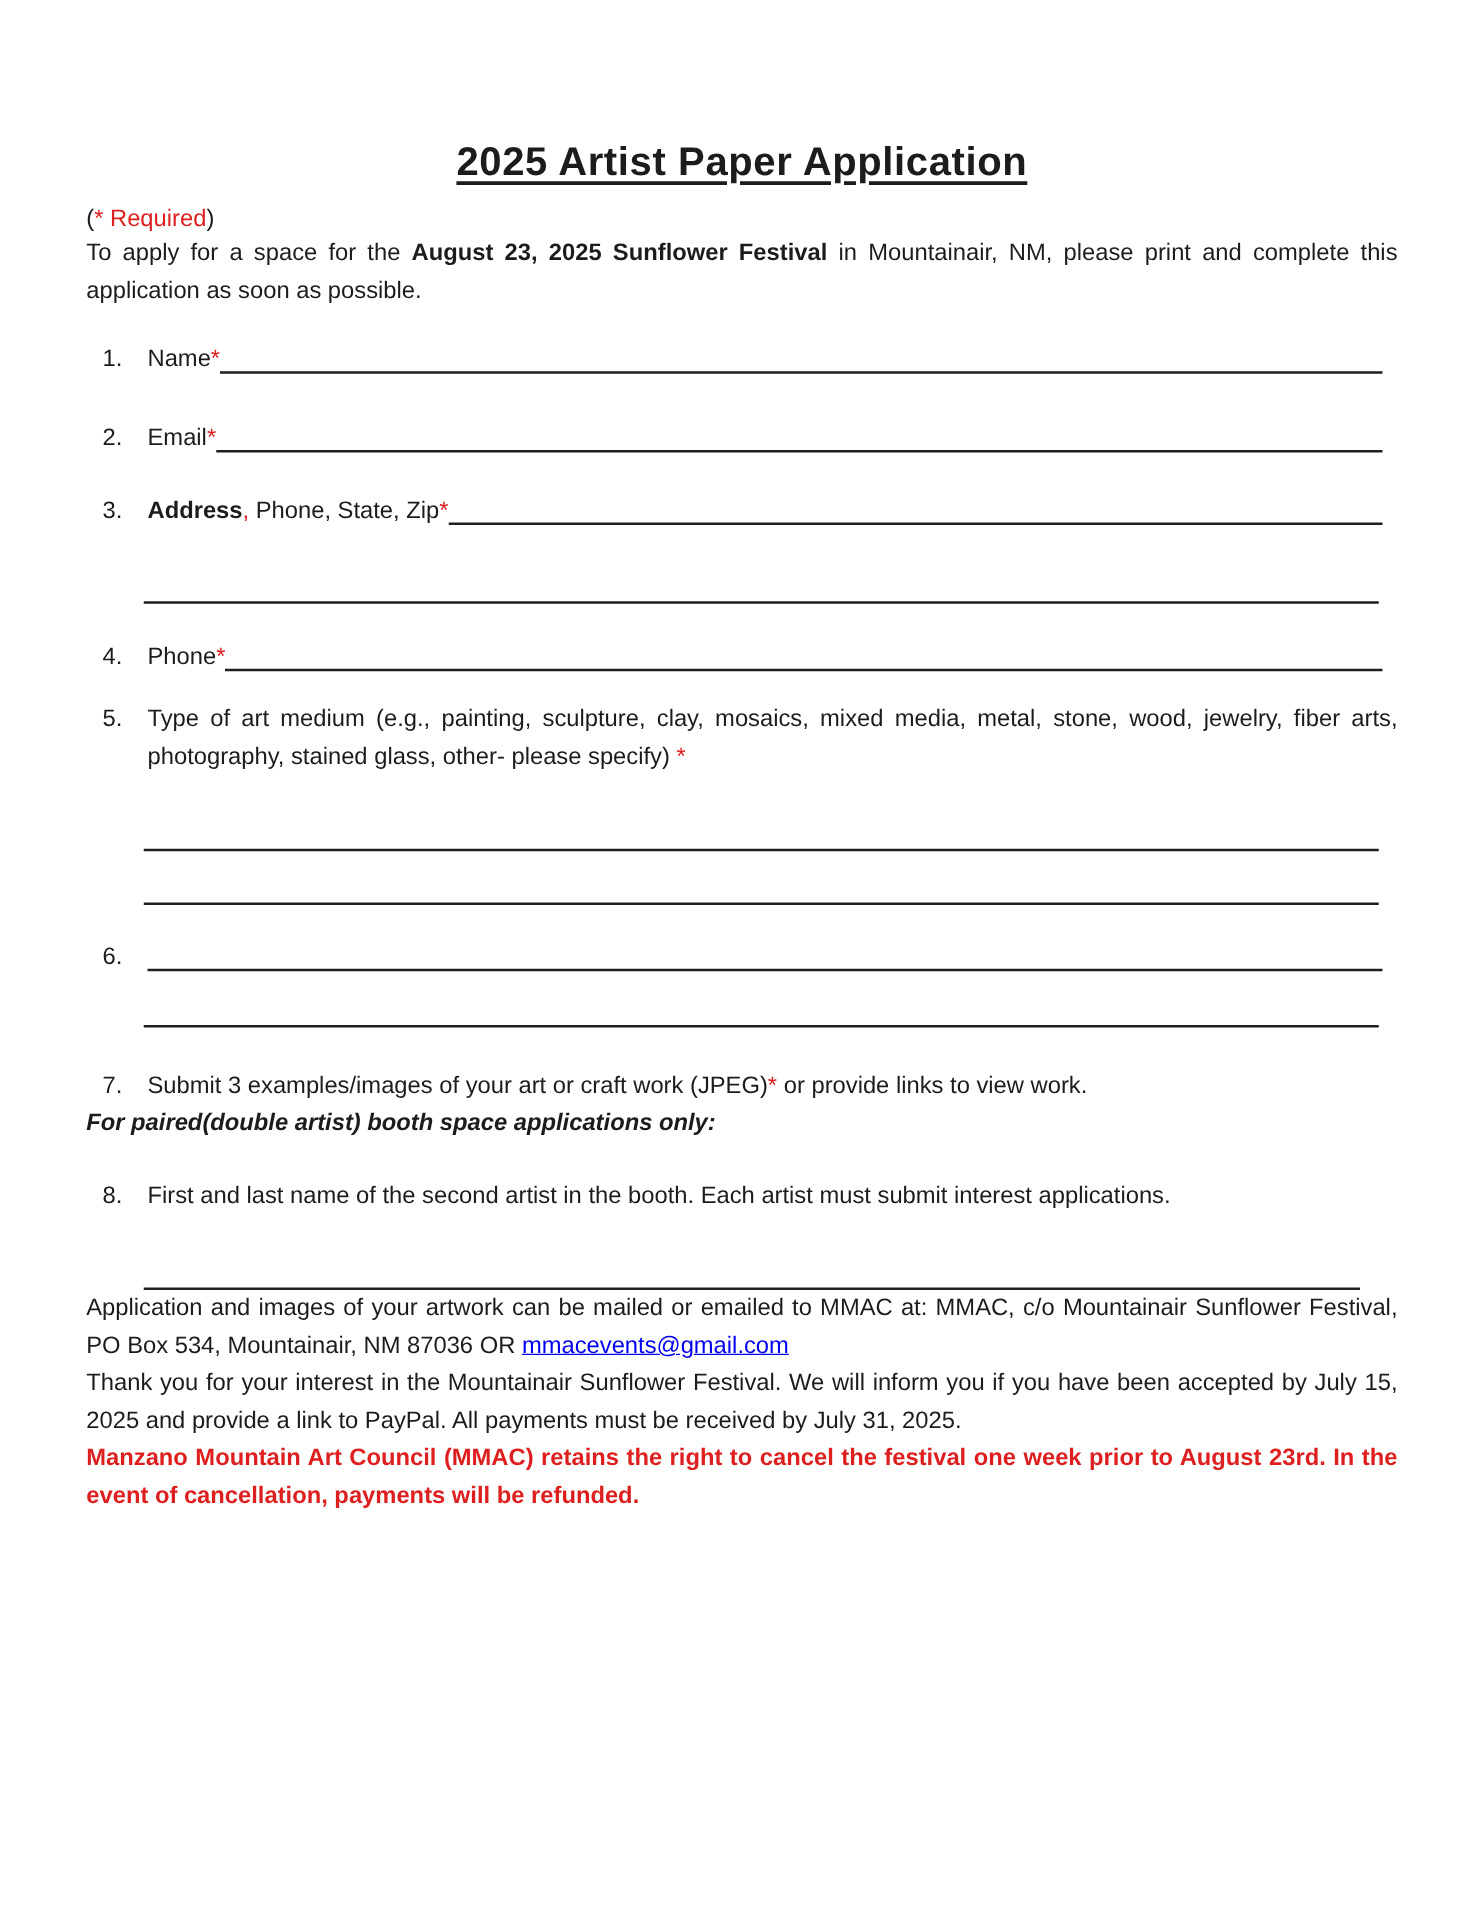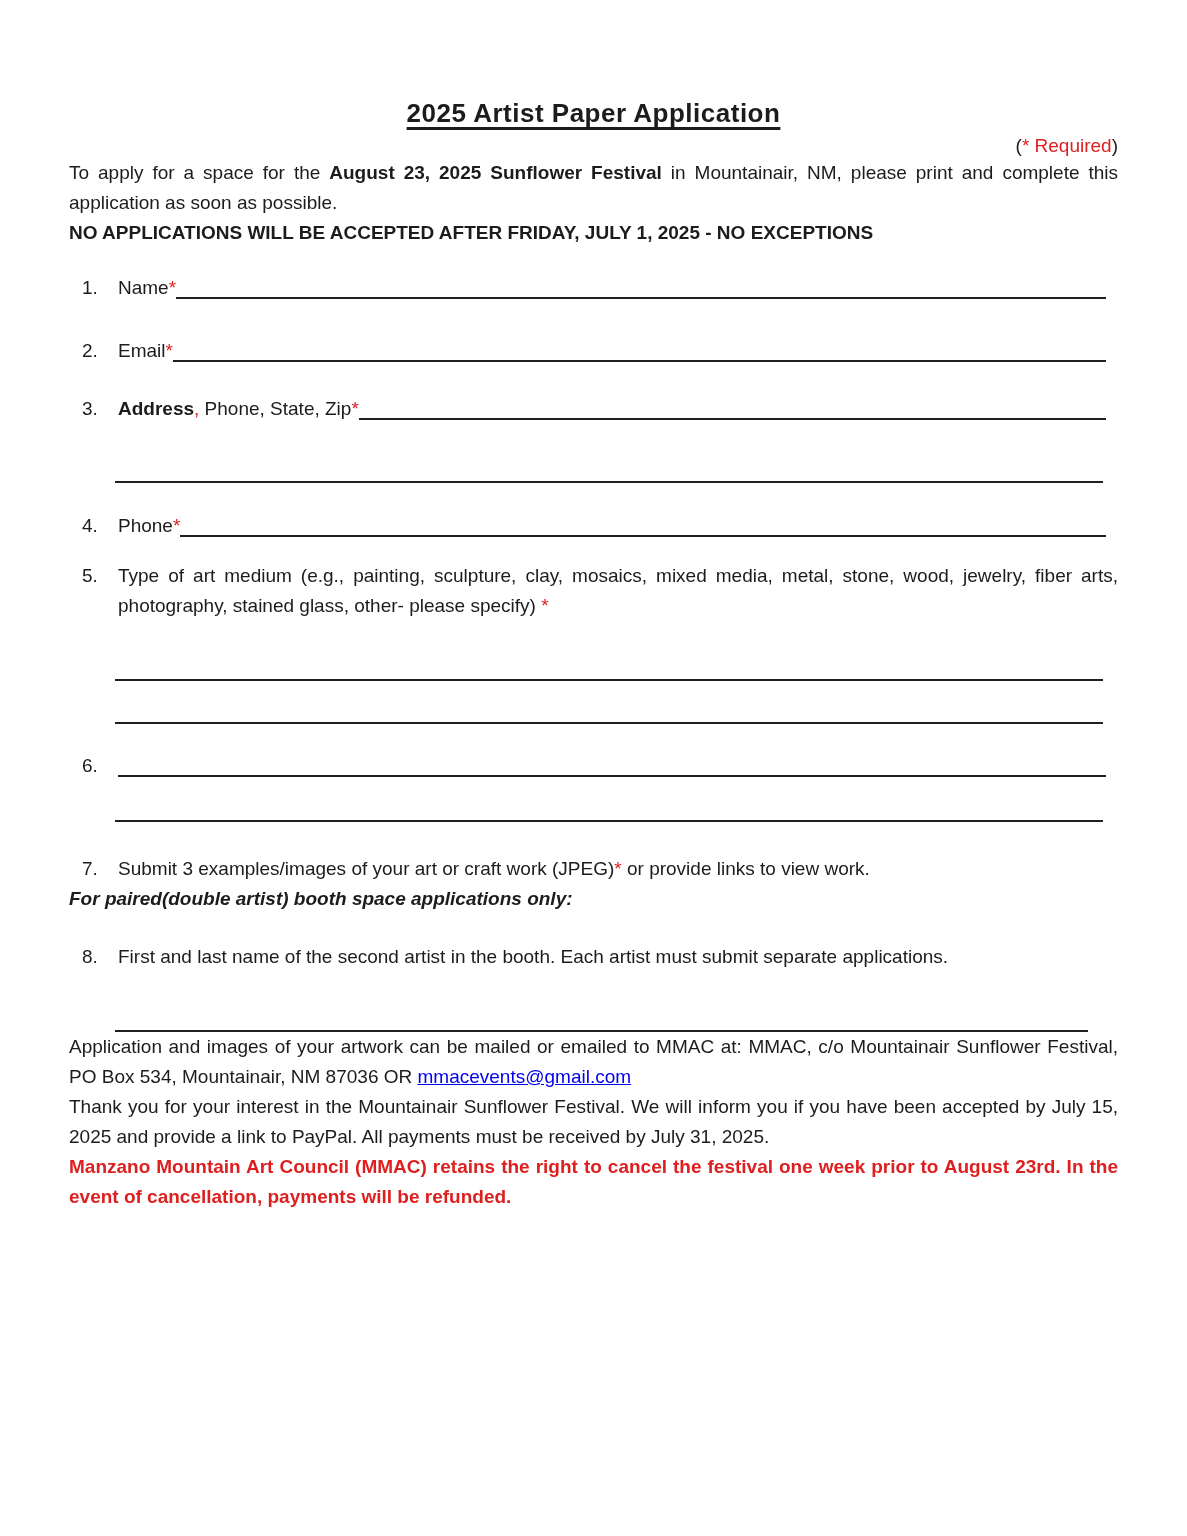--- a/index.html
+++ b/index.html
@@ -11,29 +11,29 @@
     -webkit-text-size-adjust: none;
   }
   .page {
     box-sizing: border-box;
     width: 1187px; height: 1536px;
     padding: 94px 69px 0 69px;
     overflow: hidden;
     background: #ffffff;
   }
   .doc-title {
-    margin: 0;
+    margin: 16px;
     text-align: center;
-    font-size: 26px; line-height: 38px; font-weight: 700;
+    font-size: 32px; line-height: 38px; font-weight: 700;
     letter-spacing: 0.5px;
     text-decoration: underline;
     text-decoration-thickness: 3px;
     text-underline-offset: 5px;
   }
-  .required-note { margin: 2px 0 0 0; text-align: right; line-height: 24px; }
+  .required-note { margin: 2px 0 0 0; text-align: left; line-height: 24px; }
   .red { color: var(--accent-red, #de1f1f); }
   p.body { margin: 0; }
   .justify { text-align: justify; }
   .intro    { margin-top: 20px; }
   .deadline { margin-top: 5px; font-weight: 700; }
 
   .qrow { display: flex; align-items: baseline; }
   .qnum {
     flex: 0 0 49px; box-sizing: border-box;
     padding-left: 13px;
@@ -78,21 +78,20 @@
 <body>
 
 <main class="page">
 
   <h1 class="doc-title">2025 Artist Paper Application</h1>
 
   <p class="required-note"><span>(</span><span class="red">* Required</span><span>)</span></p>
 
   <p class="body justify intro"><span>To apply for a space for the </span><b>August 23, 2025 Sunflower Festival</b><span> in Mountainair, NM, please print and complete this application as soon as possible.</span></p>
 
-  <p class="body deadline">NO APPLICATIONS WILL BE ACCEPTED AFTER FRIDAY, JULY 1, 2025 - NO EXCEPTIONS</p>
 
   <div class="qrow row-name">
     <span class="qnum">1.</span>
     <span class="qlabel"><span>Name</span><span class="red">*</span></span>
     <span class="fill-line"></span>
   </div>
 
   <div class="qrow row-email">
     <span class="qnum">2.</span>
     <span class="qlabel"><span>Email</span><span class="red">*</span></span>
@@ -127,21 +126,21 @@
 
   <div class="qrow row-examples">
     <span class="qnum">7.</span>
     <p class="qtext"><span>Submit 3 examples/images of your art or craft work (JPEG)</span><span class="red">*</span><span> or provide links to view work.</span></p>
   </div>
 
   <p class="body paired">For paired(double artist) booth space applications only:</p>
 
   <div class="qrow row-second">
     <span class="qnum">8.</span>
-    <p class="qtext">First and last name of the second artist in the booth. Each artist must submit separate applications.</p>
+    <p class="qtext">First and last name of the second artist in the booth. Each artist must submit interest applications.</p>
   </div>
   <div class="solo-line line-second"></div>
 
   <p class="body justify mailing"><span>Application and images of your artwork can be mailed or emailed to MMAC at: MMAC, c/o Mountainair Sunflower Festival, PO Box 534, Mountainair, NM 87036 OR </span><a class="link">mmacevents@gmail.com</a></p>
 
   <p class="body justify thanks">Thank you for your interest in the Mountainair Sunflower Festival. We will inform you if you have been accepted by July 15, 2025 and provide a link to PayPal. All payments must be received by July 31, 2025.</p>
 
   <p class="body justify cancel">Manzano Mountain Art Council (MMAC) retains the right to cancel the festival one week prior to August 23rd. In the event of cancellation, payments will be refunded.</p>
 
 </main>

